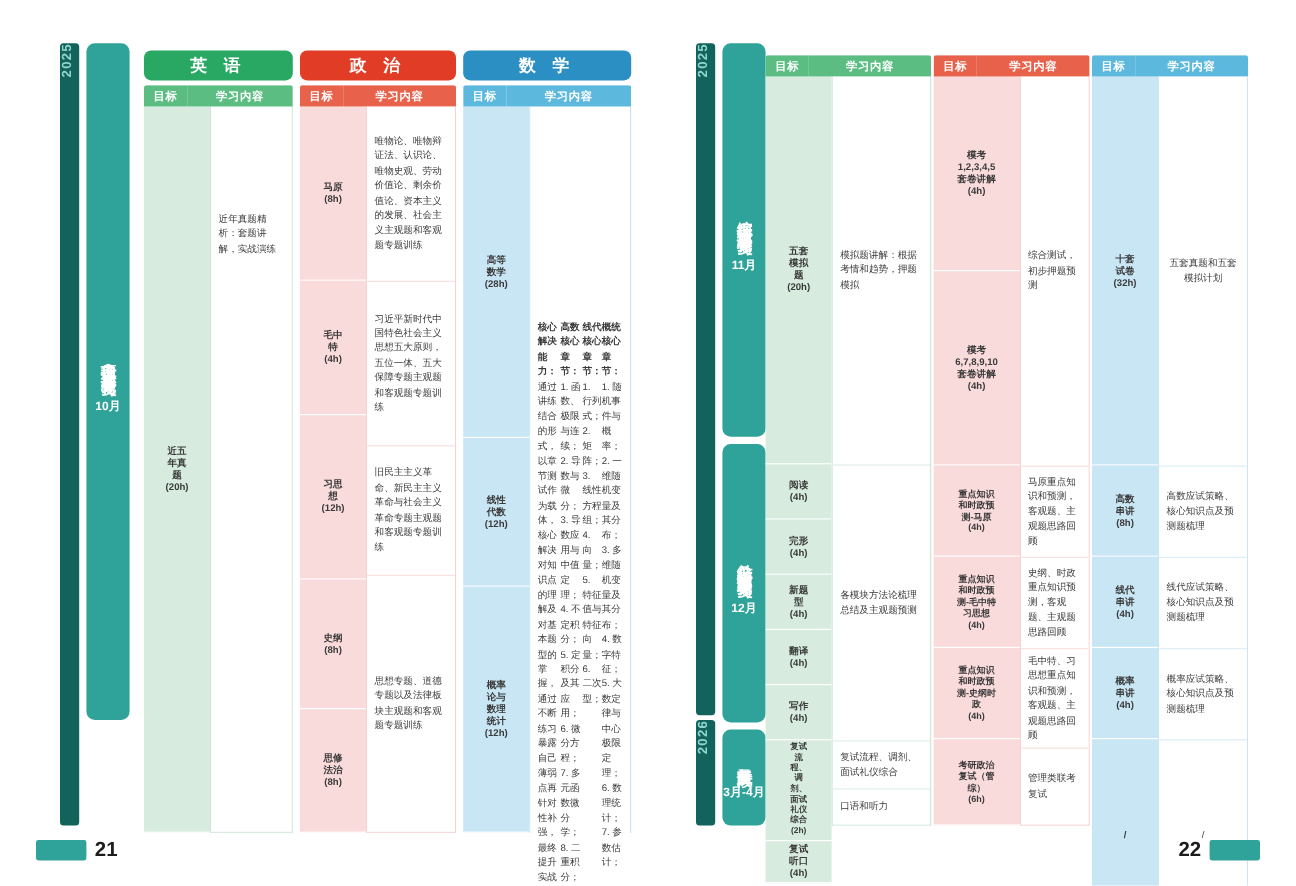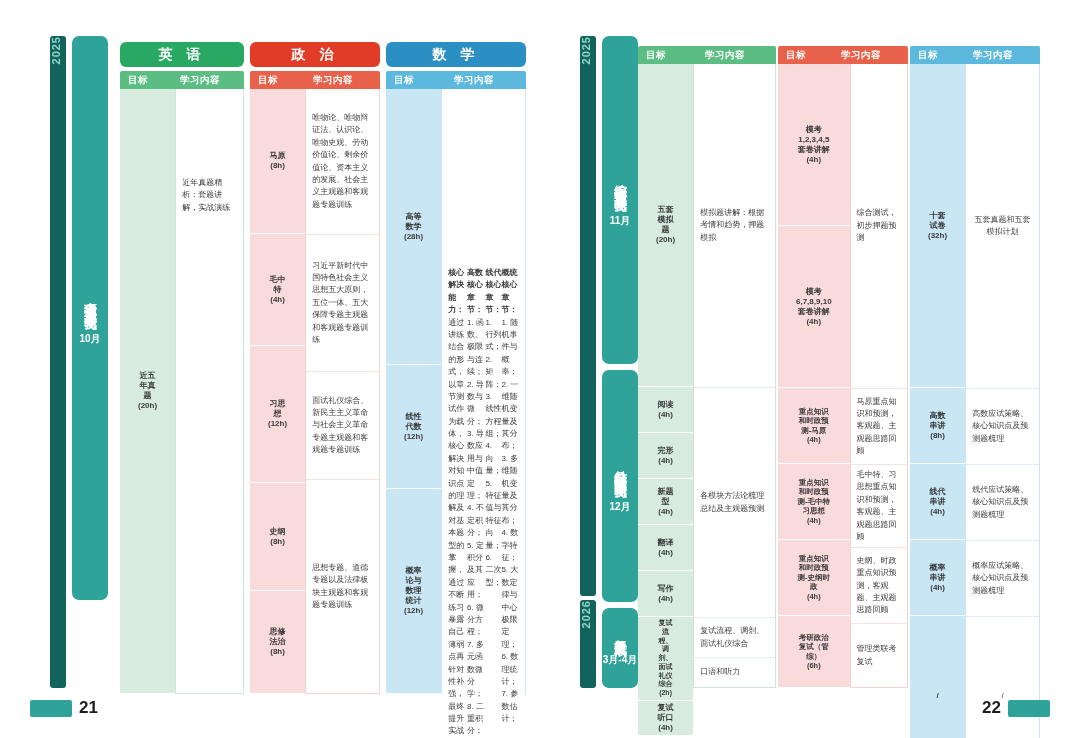--- a/index.html
+++ b/index.html
@@ -193,21 +193,21 @@
         <div class="goal-col">
           <div class="goal-cell" style="flex:0 0 145px;">马原<br>(8h)</div>
           <div class="goal-cell" style="flex:0 0 112px;">毛中特<br>(4h)</div>
           <div class="goal-cell" style="flex:0 0 137px;">习思想<br>(12h)</div>
           <div class="goal-cell" style="flex:0 0 108px;">史纲<br>(8h)</div>
           <div class="goal-cell" style="flex:1 1 auto;">思修法治<br>(8h)</div>
         </div>
         <div class="cont-col">
           <div class="cont-cell" style="flex:0 0 145px;">唯物论、唯物辩证法、认识论、唯物史观、劳动价值论、剩余价值论、资本主义的发展、社会主义主观题和客观题专题训练</div>
           <div class="cont-cell" style="flex:0 0 137px;">习近平新时代中国特色社会主义思想五大原则，五位一体、五大保障专题主观题和客观题专题训练</div>
-          <div class="cont-cell" style="flex:0 0 108px;">面试礼仪综合、新民主主义革命与社会主义革命专题主观题和客观题专题训练</div>
+          <div class="cont-cell" style="flex:0 0 108px;">旧民主主义革命、新民主主义革命与社会主义革命专题主观题和客观题专题训练</div>
           <div class="cont-cell" style="flex:1 1 auto;">思想专题、道德专题以及法律板块主观题和客观题专题训练</div>
         </div>
       </div>
     </div>
 
     <div class="col t-blue" style="left:386px; top:42px; width:140px;">
       <div class="col-title">数 学</div>
       <div class="col-head">
         <div class="h-goal">目标</div>
         <div class="h-cont">学习内容</div>
@@ -297,22 +297,22 @@
           <div class="goal-cell" style="flex:0 0 162px;">模考1,2,3,4,5套卷讲解<br>(4h)</div>
           <div class="goal-cell" style="flex:0 0 162px;">模考6,7,8,9,10套卷讲解<br>(4h)</div>
           <div class="goal-cell" style="flex:0 0 76px; font-size:7.5px;">重点知识和时政预测-马原<br>(4h)</div>
           <div class="goal-cell" style="flex:0 0 76px; font-size:7.5px;">重点知识和时政预测-毛中特习思想<br>(4h)</div>
           <div class="goal-cell" style="flex:0 0 76px; font-size:7.5px;">重点知识和时政预测-史纲时政<br>(4h)</div>
           <div class="goal-cell" style="flex:1 1 auto; font-size:7.5px;">考研政治复试（管综）<br>(6h)</div>
         </div>
         <div class="cont-col">
           <div class="cont-cell" style="flex:0 0 324px;">综合测试，初步押题预测</div>
           <div class="cont-cell" style="flex:0 0 76px;">马原重点知识和预测，客观题、主观题思路回顾</div>
+          <div class="cont-cell" style="flex:0 0 76px;">史纲、时政重点知识预测，客观题、主观题思路回顾</div>
           <div class="cont-cell" style="flex:0 0 76px;">毛中特、习思想重点知识和预测，客观题、主观题思路回顾</div>
-          <div class="cont-cell" style="flex:0 0 76px;">史纲、时政重点知识预测，客观题、主观题思路回顾</div>
           <div class="cont-cell" style="flex:1 1 auto;">管理类联考复试</div>
         </div>
       </div>
     </div>
 
     <div class="col t-blue" style="left:370px; top:46px; width:130px;">
       <div class="col-head">
         <div class="h-goal">目标</div>
         <div class="h-cont">学习内容</div>
       </div>

